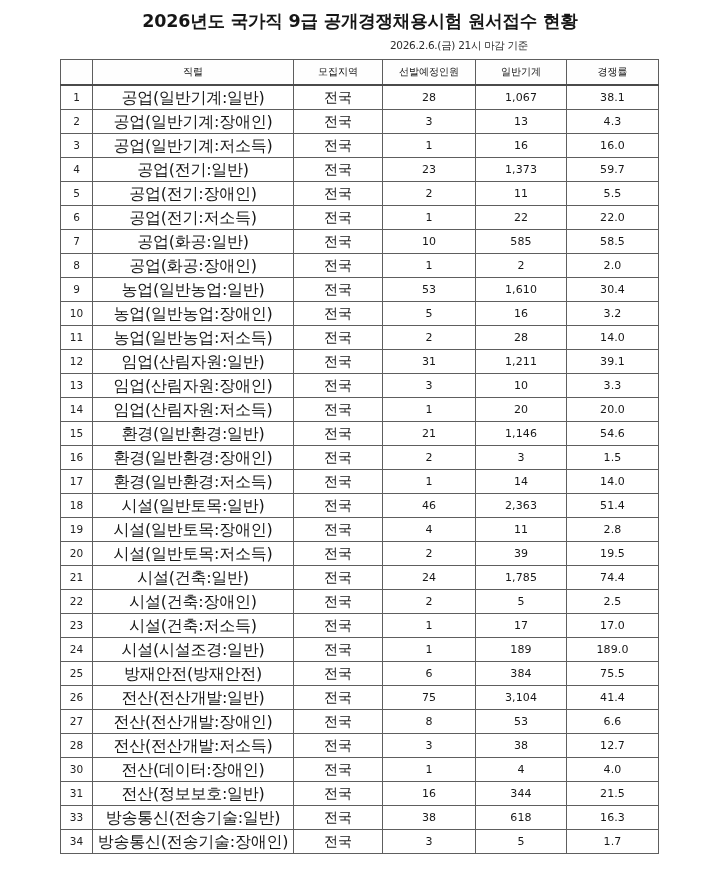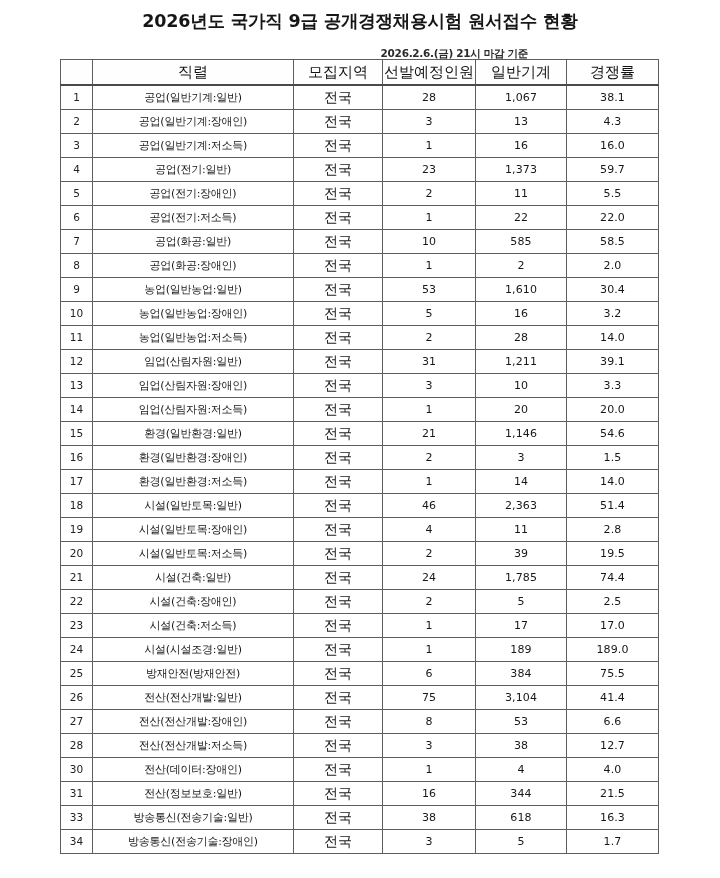--- a/index.html
+++ b/index.html
@@ -34,23 +34,23 @@
     font-size: 17.5px;
     font-weight: bold;
     letter-spacing: -0.2px;
     color: #161616;
     line-height: 24px;
   }
 
   .doc-subtitle {
     position: absolute;
     right: 62px;
-    top: 46px;
+    top: 38px;
     font-size: 10.5px;
-    font-weight: bold;
+    font-weight: normal;
     color: #2b2b2b;
     letter-spacing: -0.3px;
     line-height: 14px;
     white-space: nowrap;
   }
 
   
   .table-wrap {
     position: absolute;
     left: 60px;
@@ -82,39 +82,39 @@
     text-align: center;
     vertical-align: middle;
     white-space: nowrap;
     overflow: hidden;
     font-weight: normal;
   }
 
   table.data-table thead th {
     height: 24px;
     line-height: 24px;
-    font-size: 15px;
+    font-size: 10px;
     font-weight: normal;
     color: #131313;
     border-bottom: 2px solid #4a4a4a;
     background: #fefefe;
   }
 
   table.data-table thead tr th:first-child {
     font-size: 11px;
     padding-left: 34px;
   }
 
   table.data-table tbody td.col-no {
     font-size: 10.5px;
     color: #222;
   }
 
   table.data-table tbody td.col-series {
-    font-size: 11px;
+    font-size: 16px;
     letter-spacing: -0.25px;
   }
 
   table.data-table tbody td.col-region {
     font-size: 14px;
   }
 
   table.data-table tbody td.col-num {
     font-size: 11px;
     letter-spacing: 0.1px;

